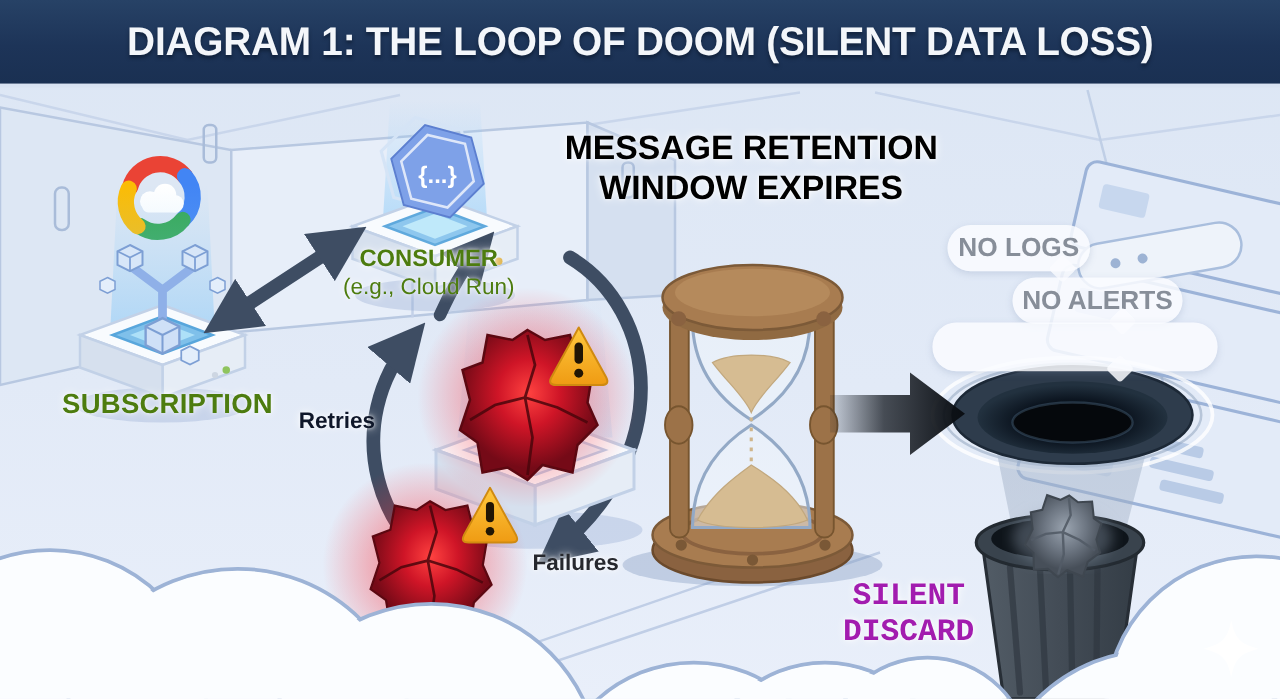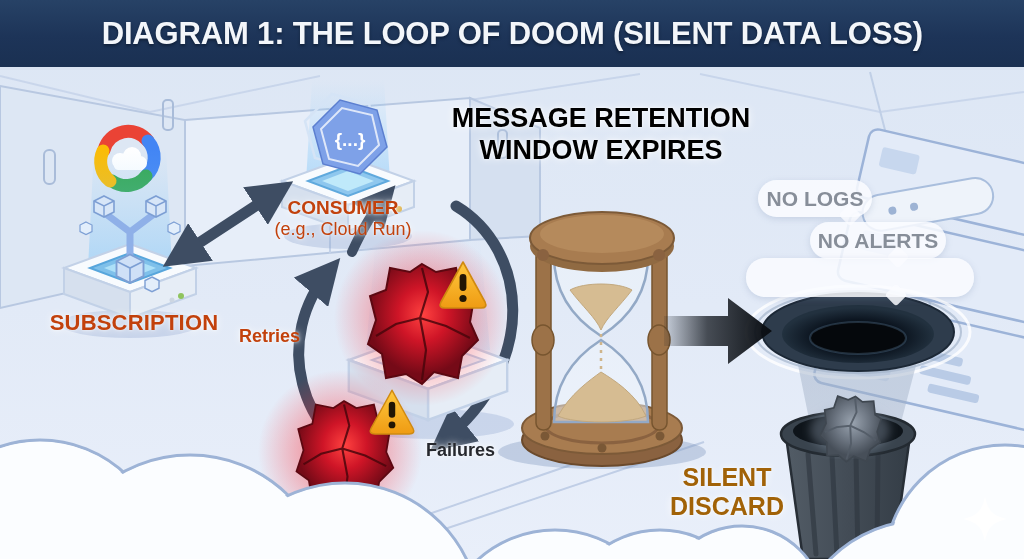--- a/index.html
+++ b/index.html
@@ -3,30 +3,30 @@
 <meta charset="utf-8">
 <style>
   html,body{margin:0;padding:0;}
   body{width:1024px;height:559px;overflow:hidden;font-family:"Liberation Sans","DejaVu Sans",sans-serif;background:#dde7f5;}
   .stage{position:relative;width:1024px;height:559px;overflow:hidden;}
   .scene-svg{position:absolute;left:0;top:0;}
   .hdr{position:absolute;left:0;top:0;width:1024px;height:70px;background:linear-gradient(#274266 0%,#1d3458 55%,#1a3052 100%);
        border-bottom:3px solid #d9e3f2;box-sizing:border-box;display:flex;align-items:center;justify-content:center;z-index:30;}
   .hdr h1{margin:0;font-size:32px;font-weight:800;letter-spacing:-0.2px;color:#f3f6fa;transform:scaleX(.97);
           text-shadow:0 2px 3px rgba(8,18,34,.55);white-space:nowrap;}
-  .lbl{position:absolute;z-index:20;color:#c2410c;font-weight:700;text-align:center;
+  .lbl{position:absolute;z-index:20;color:#4d7c0f;font-weight:700;text-align:center;
        text-shadow:0 0 8px rgba(255,255,255,.95),0 0 3px rgba(255,255,255,.8);white-space:nowrap;}
   .pubsub-lbl{left:134px;top:310px;transform:translateX(-50%);font-size:22px;line-height:1.16;letter-spacing:.2px;}
   .consumer-lbl{left:343px;top:197px;transform:translateX(-50%);font-size:19px;line-height:1.15;}
   .consumer-lbl .sub{font-weight:400;font-size:18px;}
-  .retries-lbl{left:239px;top:326px;font-size:18px;color:#c2410c;}
+  .retries-lbl{left:239px;top:326px;font-size:18px;color:#0f172a;}
   .failures-lbl{left:426px;top:440px;font-size:18px;color:#26282e;}
   .retention-lbl{left:601px;top:103px;transform:translateX(-50%);font-size:27px;line-height:1.18;font-weight:800;color:#000000;}
   .retention-lbl .sub{font-size:23px;font-weight:500;}
-  .discard-lbl{left:727px;top:463px;transform:translateX(-50%);font-size:25px;line-height:1.14;font-weight:800;color:#a16207;}
+  .discard-lbl{left:727px;top:463px;transform:translateX(-50%);font-size:25px;line-height:1.14;font-weight:800;color:#a21caf;font-family:Liberation Mono, monospace;}
   .bubble{position:absolute;z-index:19;background:rgba(250,252,255,.85);border-radius:19px;display:flex;align-items:center;justify-content:center;
           color:#878e99;font-weight:700;box-shadow:0 2px 6px rgba(120,140,175,.25);white-space:nowrap;}
   .bubble .tail{position:absolute;width:16px;height:16px;background:rgba(250,252,255,.85);transform:rotate(45deg);bottom:-6px;border-radius:3px;}
   .b-logs{left:758px;top:180px;width:114px;height:37px;font-size:21px;}
   .b-logs .tail{right:14px;}
   .b-alerts{left:810px;top:222px;width:136px;height:37px;font-size:21px;justify-content:center;}
   .b-alerts .tail{right:40px;}
   .b-silent{left:746px;top:258px;width:228px;height:39px;font-size:20px;color:#7e8690;letter-spacing:-.2px;}
   .b-silent .tail{right:70px;}
 </style>

